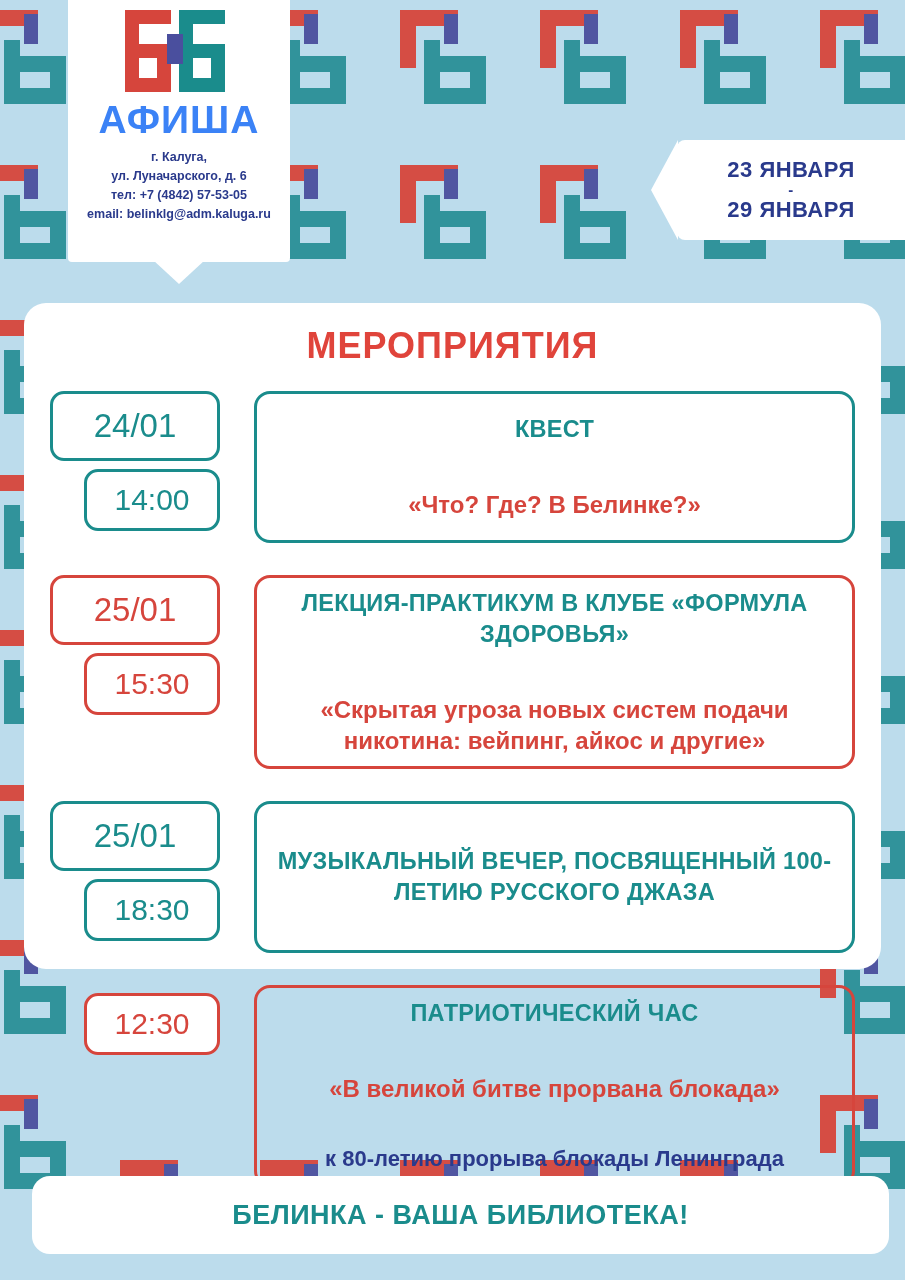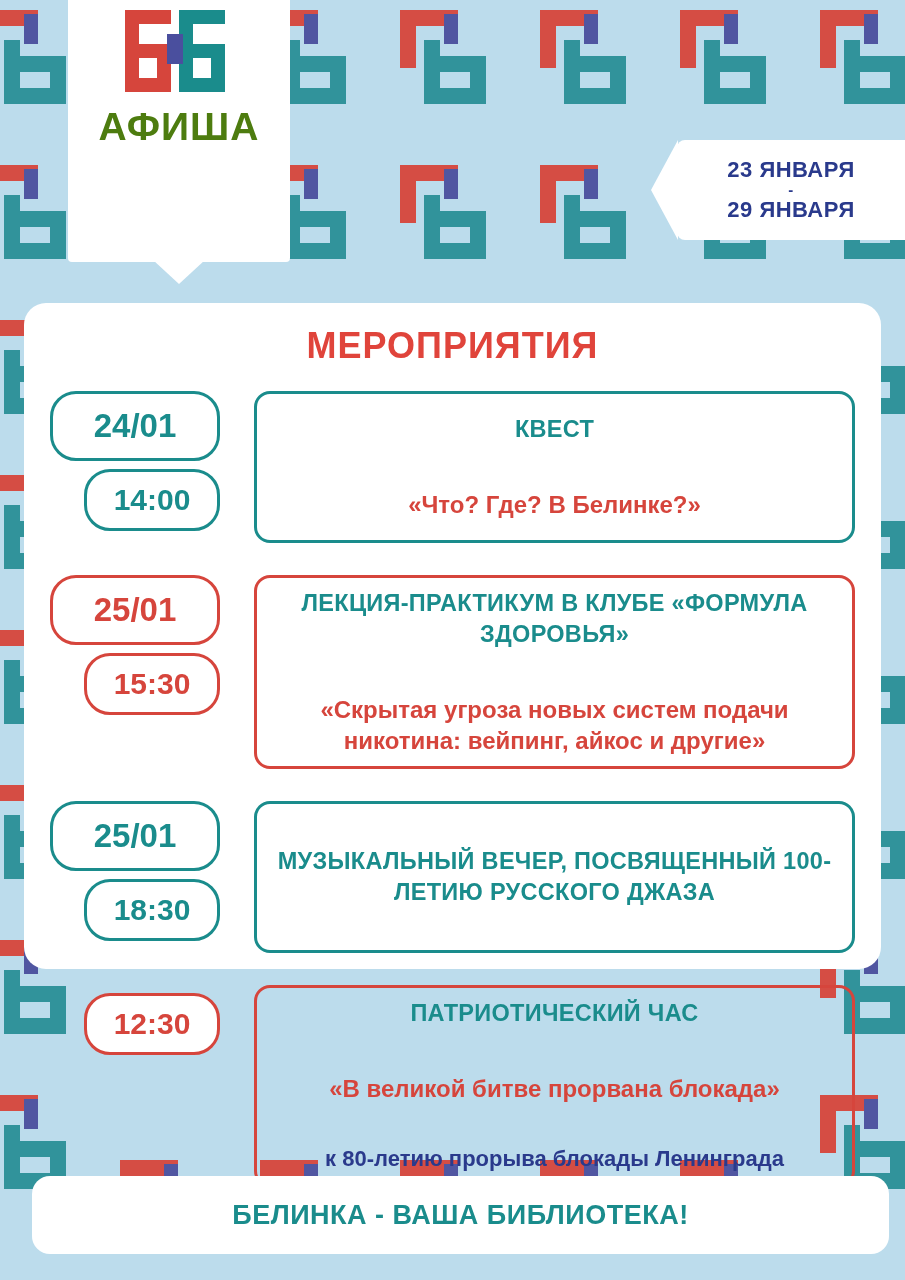--- a/index.html
+++ b/index.html
@@ -55,27 +55,27 @@
   .logo-mark {
     position: absolute;
     left: 50%;
     transform: translateX(-50%);
     top: 18px;
     width: 112px;
     height: 86px;
   }
   .afisha-title {
     position: absolute;
-    top: 115px;
+    top: 108px;
     left: 0;
     right: 0;
     text-align: center;
     font-size: 39px;
     font-weight: bold;
-    color: #4d7c0f;
+    color: #3b82f6;
     letter-spacing: 1px;
     font-family: "Liberation Sans", sans-serif;
   }
   .addr {
     position: absolute;
     top: 158px;
     left: 0;
     right: 0;
     text-align: center;
     color: #2a3a8c;
@@ -149,24 +149,24 @@
     display: flex;
     align-items: flex-start;
   }
   .badges {
     width: 200px;
     flex: 0 0 200px;
     position: relative;
   }
   .badge {
     border: 3px solid #1a8c8c;
-    border-radius: 26px;
+    border-radius: 14px;
     background: #fff;
     text-align: center;
-    font-weight: bold;
+    font-weight: normal;
     color: #1a8c8c;
     box-sizing: border-box;
   }
   .badge.red { border-color: #d6453c; color: #d6453c; }
   .badge-date {
     width: 170px;
     height: 70px;
     line-height: 64px;
     font-size: 33px;
   }
@@ -314,20 +314,26 @@
 
       <rect x="56" y="2" width="46" height="14" fill="#1a8c8c"></rect>
       <rect x="56" y="2" width="14" height="82" fill="#1a8c8c"></rect>
       <rect x="56" y="36" width="44" height="14" fill="#1a8c8c"></rect>
       <rect x="88" y="36" width="14" height="48" fill="#1a8c8c"></rect>
       <rect x="56" y="70" width="46" height="14" fill="#1a8c8c"></rect>
 
       <rect x="44" y="26" width="16" height="30" fill="#4a4f9e"></rect>
     </svg>
     <div class="afisha-title">АФИША</div>
+    <div class="addr">
+      <div>г. Калуга,</div>
+      <div>ул. Луначарского, д. 6</div>
+      <div>тел: +7 (4842) 57-53-05</div>
+      <div>email: belinklg@adm.kaluga.ru</div>
+    </div>
   </div>
 
   <div class="date-banner">
     <span>23 ЯНВАРЯ</span>
     <span class="dash">-</span>
     <span>29 ЯНВАРЯ</span>
   </div>
 
   <div class="events-card">
     <div class="events-heading">МЕРОПРИЯТИЯ</div>

